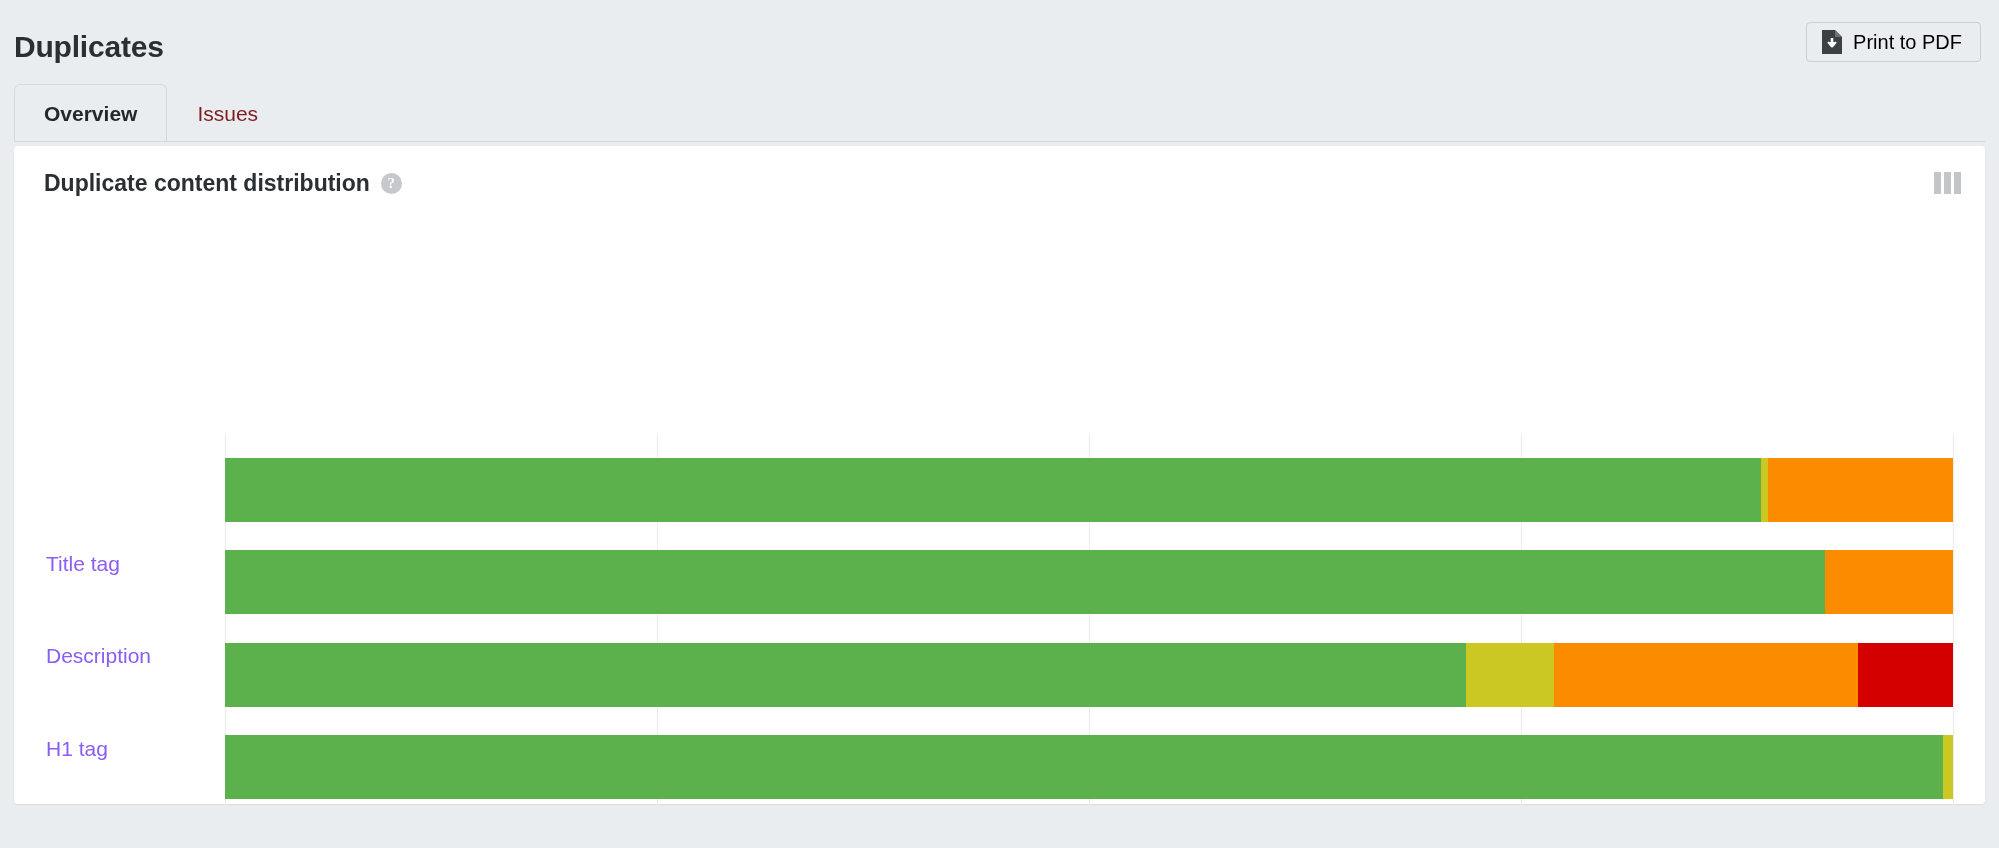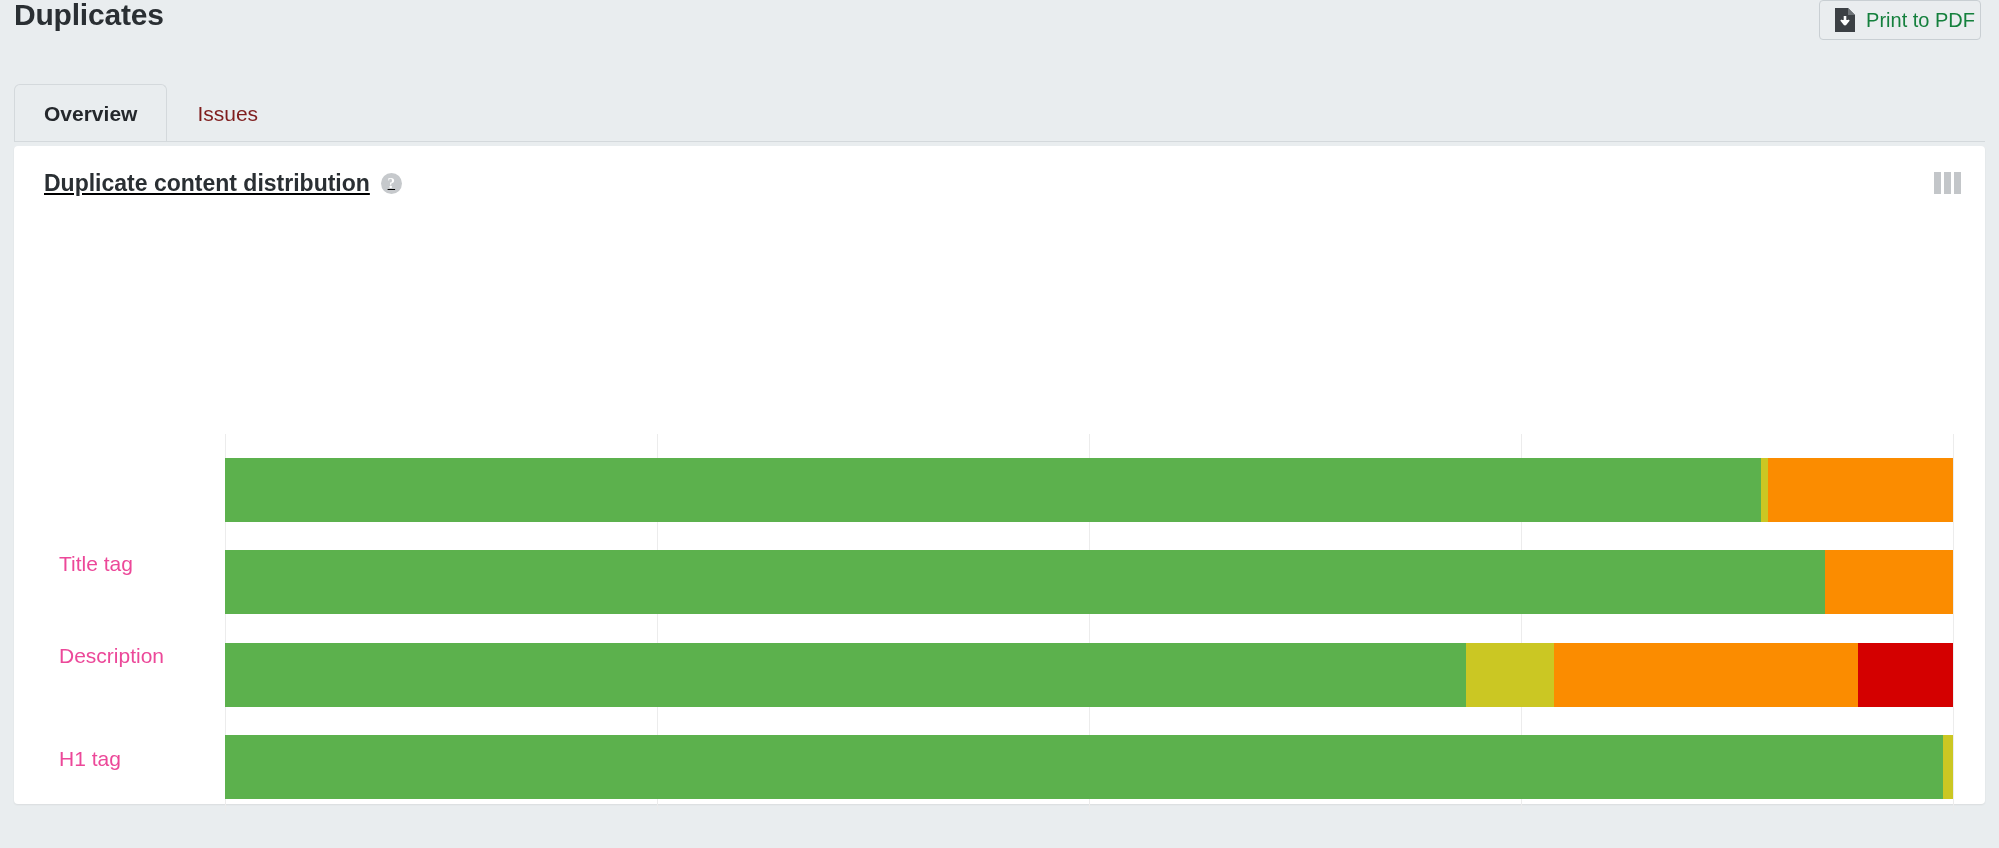--- a/index.html
+++ b/index.html
@@ -9,32 +9,32 @@
     width: 1999px; height: 848px;
     background: #e9edef;
     font-family: "Liberation Sans", sans-serif;
     overflow: hidden;
   }
   .page { position: relative; width: 1999px; height: 848px; background: #e9edef; }
 
   
   .page-header {
     position: absolute; top: 0; left: 0; width: 1999px; height: 62px;
-    display: flex; align-items: flex-start; justify-content: space-between;
+    display: flex; align-items: flex-end; justify-content: space-between;
     padding: 0 18px 0 14px;
   }
   .page-title {
     font-size: 30px; font-weight: bold; color: #2a2f33;
     letter-spacing: -0.2px; line-height: 1;
   }
   .print-btn {
     display: inline-flex; align-items: center; gap: 11px;
-    height: 40px; padding: 0 5px 0 15px;
+    height: 40px; padding: 0 18px 0 15px;
     background: #eaedef; border: 1px solid #c9cfd3; border-radius: 4px;
-    font-size: 20px; color: #15803d; cursor: pointer; white-space: nowrap;
+    font-size: 20px; color: #000000; cursor: pointer; white-space: nowrap;
   }
   .pdf-icon { width: 20px; height: 24px; position: relative; display: block; flex: none; }
 
   
   .tabs {
     position: absolute; top: 84px; left: 14px;
     display: flex; align-items: flex-start;
   }
   .tab {
     position: relative; height: 58px; padding: 0 29px;
@@ -58,21 +58,21 @@
     position: absolute; top: 146px; left: 14px;
     width: 1971px; height: 658px;
     background: #ffffff; border-radius: 4px;
     box-shadow: 0 1px 2px rgba(0,0,0,0.07);
   }
   .card-head {
     position: absolute; top: 0; left: 0; width: 100%; height: 74px;
     display: flex; align-items: center; justify-content: space-between;
     padding: 0 24px 0 30px;
   }
-  .card-title-wrap { display: flex; align-items: center; gap: 11px; text-decoration: underline; }
+  .card-title-wrap { display: flex; align-items: center; gap: 11px; }
   .card-title { font-size: 23px; font-weight: bold; color: #2a2f33; }
   .help-icon {
     width: 21px; height: 21px; border-radius: 50%;
     background: #c6c9cc; color: #ffffff;
     font-size: 15px; font-weight: bold; line-height: 21px; text-align: center;
     font-family: "Liberation Serif", serif; cursor: pointer; flex: none;
   }
   .cols-icon { display: flex; gap: 3px; cursor: pointer; }
   .cols-icon i { display: block; width: 7px; height: 22px; background: #c3c6c9; }
 
@@ -97,26 +97,26 @@
     display: flex; overflow: hidden;
   }
   .bar-row:nth-child(1) { top: 0px; }
   .bar-row:nth-child(2) { top: 92px; }
   .bar-row:nth-child(3) { top: 185px; }
   .bar-row:nth-child(4) { top: 277px; }
   .seg { height: 100%; }
 
   .ylabels { position: absolute; left: 32px; top: 312px; width: 180px; }
   .ylabel {
-    position: absolute; left: 13px;
-    font-size: 21px; color: #ec4899; white-space: nowrap;
+    position: absolute; left: 0;
+    font-size: 21px; color: #8b5cf6; white-space: nowrap;
   }
   .ylabel:nth-child(1) { top: 20px; }
   .ylabel:nth-child(2) { top: 112px; text-align: center; }
-  .ylabel:nth-child(3) { top: 205px; margin-top: 10px; }
+  .ylabel:nth-child(3) { top: 205px; }
   .ylabel:nth-child(4) { top: 297px; }
 
   .bottom-strip {
     position: absolute; left: 0; top: 812px; width: 1999px; height: 36px;
     background: #e9edef;
   }
 </style>
 </head>
 <body>
 

